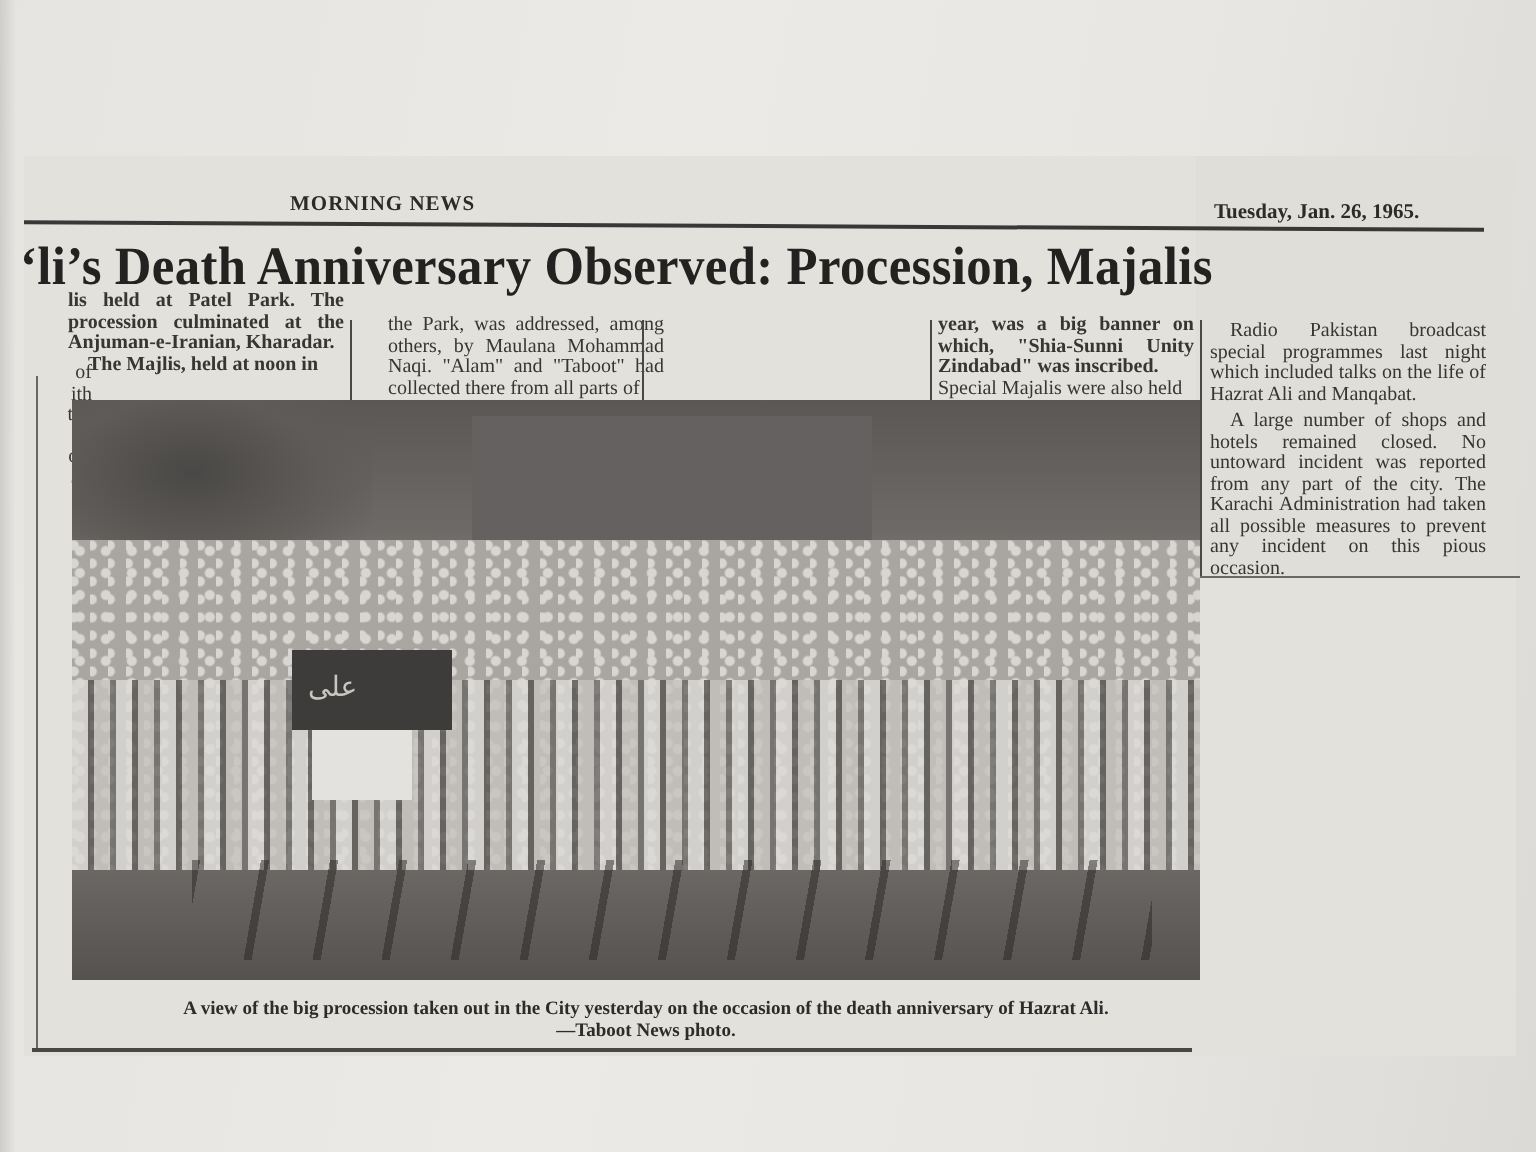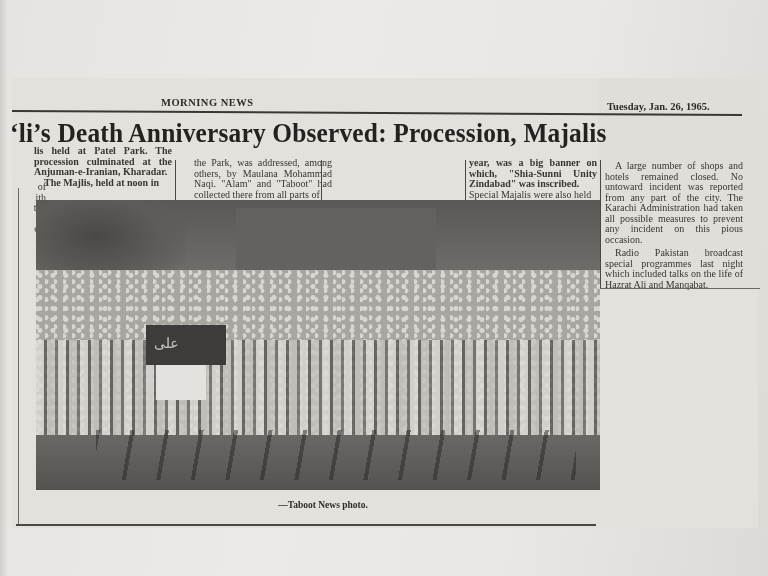--- a/index.html
+++ b/index.html
@@ -26,21 +26,21 @@
   .clip-bg {
     position: absolute; left: 0; top: 0; width: 746px; height: 450px;
     background: #e3e1dc;
   }
   .clip-bg-right {
     position: absolute; left: 586px; top: 0; width: 160px; height: 210px;
     background: #e0ded9;
   }
   .masthead-left {
     position: absolute; left: 133px; top: 19px;
-    font-size: 10.5px; font-weight: bold; letter-spacing: 0.5px; color: #2d2b29; margin-left: 16px;
+    font-size: 10.5px; font-weight: bold; letter-spacing: 0.5px; color: #2d2b29;
   }
   .masthead-right {
     position: absolute; left: 595px; top: 23px;
     font-size: 10.5px; font-weight: bold; color: #2d2b29;
   }
   .rule-top {
     position: absolute; left: 0px; top: 34px; width: 730px; height: 2px;
     background: #3a3836; transform: rotate(0.3deg);
   }
   .headline {
@@ -169,35 +169,36 @@
 
   <div class="col-sep" style="left:453px; top:82px; height:40px;"></div>
 
   <div class="col" style="left:457px; top:80px; width:128px;">
     <p class="bold">year, was a big banner on which, "Shia-Sunni Unity Zindabad" was inscribed.</p>
     <p>Special Majalis were also held</p>
   </div>
   <div class="col-sep" style="left:588px; top:82px; height:128px;"></div>
 
   <div class="col" style="left:593px; top:80px; width:138px;">
+    <p class="indent" style="margin-top:3px;">Radio Pakistan broadcast special programmes last night which included talks on the life of Hazrat Ali and Manqabat.</p>
     <p class="indent" style="margin-top:3px;">A large number of shops and hotels remained closed. No untoward incident was reported from any part of the city. The Karachi Administration had taken all possible measures to prevent any incident on this pious occasion.</p>
-    <p class="indent" style="margin-top:3px;">Radio Pakistan broadcast special programmes last night which included talks on the life of Hazrat Ali and Manqabat.</p>
   </div>
   <div class="col-right-border"></div>
 
   <div class="photo">
     <div class="photo-sky"></div>
     <div class="photo-tree"></div>
     <div class="photo-building"></div>
     <div class="photo-crowd"></div>
     <div class="photo-crowd-fore"></div>
     <div class="photo-banner"></div>
     <div class="photo-banner-text">علی</div>
     <div class="photo-board"></div>
     <div class="photo-road"></div>
     <div class="photo-shadows"></div>
   </div>
 
   <div class="caption">
+    <div>A view of the big procession taken out in the City yesterday on the occasion of the death anniversary of Hazrat Ali.</div>
     <div>—Taboot News photo.</div>
   </div>
   <div class="rule-bottom"></div>
 </div>
 
 </body></html>

